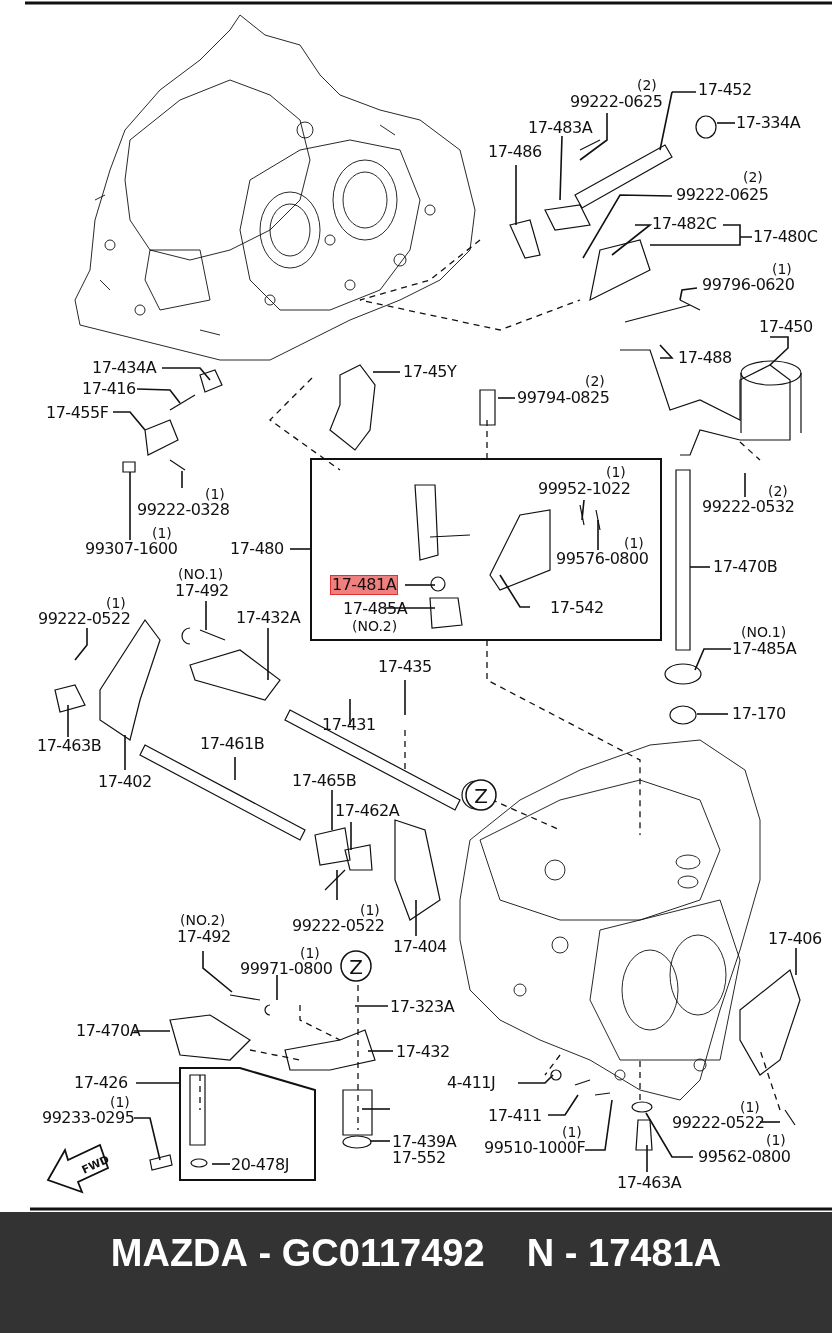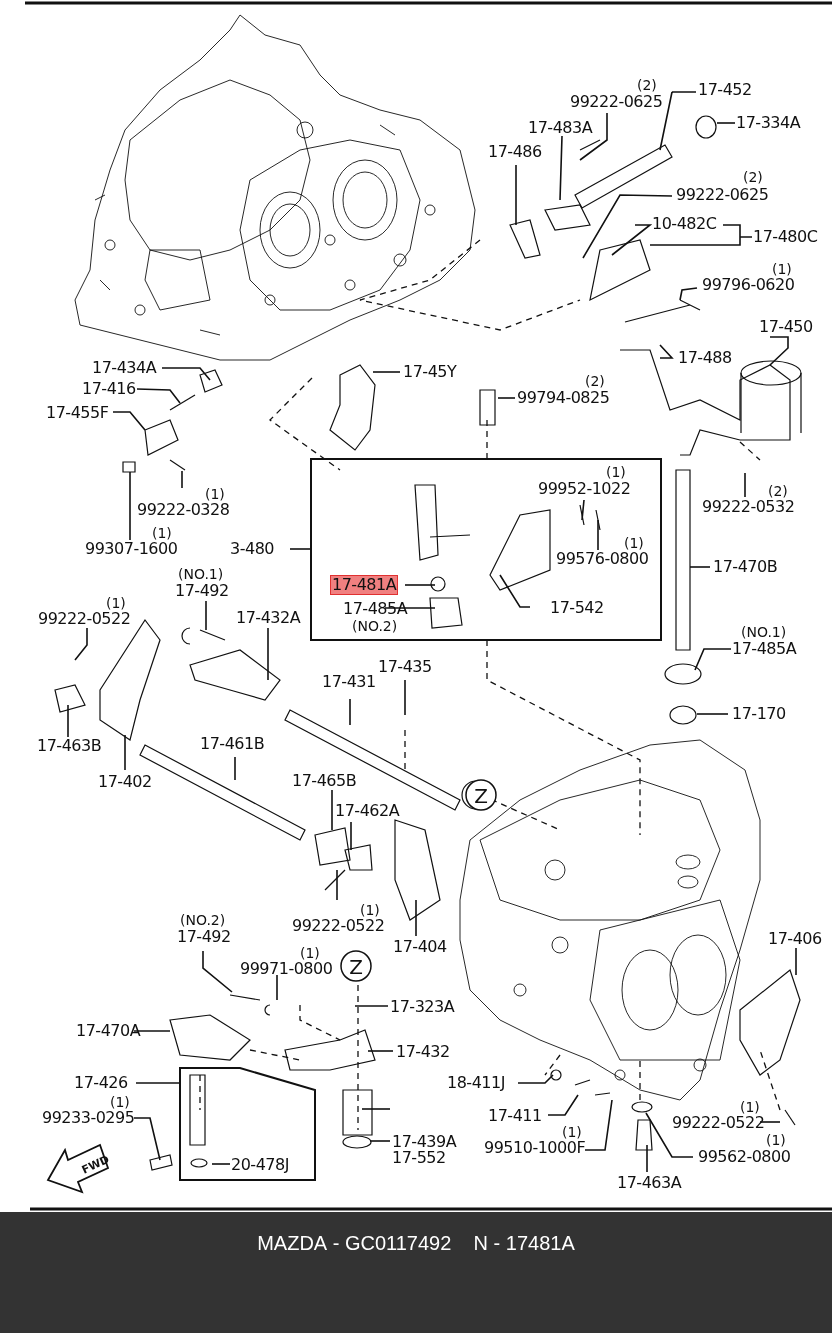--- a/index.html
+++ b/index.html
@@ -3,21 +3,21 @@
 <meta charset="utf-8">
 <style>
   html,body{margin:0;padding:0;background:#fff;}
   body{width:832px;height:1333px;position:relative;overflow:hidden;font-family:"DejaVu Sans",sans-serif;}
   #diagram{position:absolute;left:0;top:0;width:832px;height:1212px;background:#fff;}
   #diagram svg{position:absolute;left:0;top:0;}
   .lbl{position:absolute;font-family:"DejaVu Sans",sans-serif;font-size:16px;color:#111;white-space:nowrap;line-height:18px;letter-spacing:-0.5px;}
   .qty{position:absolute;font-family:"DejaVu Sans",sans-serif;font-size:14px;color:#111;white-space:nowrap;line-height:14px;}
   .hl{background:#f08080;border:1px solid #e03030;padding:0 1px;}
   #footer{position:absolute;left:0;top:1212px;width:832px;height:121px;background:#333333;}
-  #footer-title{position:absolute;left:0;right:0;top:20px;text-align:center;color:#fff;font-family:"Liberation Sans",sans-serif;font-size:20px;letter-spacing:0px;}
+  #footer-title{position:absolute;left:0;right:0;top:20px;text-align:center;color:#fff;font-family:"Liberation Sans",sans-serif;font-size:38px;letter-spacing:0px;font-weight:bold;}
   #footer-title span{display:inline-block;}
 </style>
 </head>
 <body>
 
 <div id="diagram">
 <svg width="832" height="1212" viewBox="0 0 832 1212">
   <g fill="none" stroke="#111" stroke-width="1">
 
     <line x1="25" y1="3" x2="832" y2="3" stroke-width="3"></line>
@@ -210,76 +210,76 @@
 </svg>
 
 <span class="qty" style="left:637px;top:78px">(2)</span>
 <span class="lbl" style="left:570px;top:93px">99222-0625</span>
 <span class="lbl" style="left:698px;top:81px">17-452</span>
 <span class="lbl" style="left:528px;top:119px">17-483A</span>
 <span class="lbl" style="left:736px;top:114px">17-334A</span>
 <span class="lbl" style="left:488px;top:143px">17-486</span>
 <span class="qty" style="left:743px;top:170px">(2)</span>
 <span class="lbl" style="left:676px;top:186px">99222-0625</span>
-<span class="lbl" style="left:652px;top:215px">10-482C</span>
+<span class="lbl" style="left:652px;top:215px">17-482C</span>
 <span class="lbl" style="left:753px;top:228px">17-480C</span>
 <span class="qty" style="left:772px;top:262px">(1)</span>
 <span class="lbl" style="left:702px;top:276px">99796-0620</span>
 <span class="lbl" style="left:759px;top:318px">17-450</span>
 <span class="lbl" style="left:678px;top:349px">17-488</span>
 <span class="lbl" style="left:92px;top:359px">17-434A</span>
 <span class="lbl" style="left:403px;top:363px">17-45Y</span>
 <span class="lbl" style="left:82px;top:380px">17-416</span>
 <span class="qty" style="left:585px;top:374px">(2)</span>
 <span class="lbl" style="left:517px;top:389px">99794-0825</span>
 <span class="lbl" style="left:46px;top:404px">17-455F</span>
 <span class="qty" style="left:768px;top:484px">(2)</span>
 <span class="lbl" style="left:702px;top:498px">99222-0532</span>
 <span class="qty" style="left:205px;top:487px">(1)</span>
 <span class="lbl" style="left:137px;top:501px">99222-0328</span>
 <span class="qty" style="left:606px;top:465px">(1)</span>
 <span class="lbl" style="left:538px;top:480px">99952-1022</span>
 <span class="qty" style="left:152px;top:526px">(1)</span>
 <span class="lbl" style="left:85px;top:540px">99307-1600</span>
-<span class="lbl" style="left:230px;top:540px">3-480</span>
+<span class="lbl" style="left:230px;top:540px">17-480</span>
 <span class="qty" style="left:624px;top:536px">(1)</span>
 <span class="lbl" style="left:556px;top:550px">99576-0800</span>
 <span class="lbl" style="left:713px;top:558px">17-470B</span>
 <span class="lbl hl" style="left:330px;top:575px">17-481A</span>
 <span class="lbl" style="left:343px;top:600px">17-485A</span>
 <span class="qty" style="left:352px;top:619px">(NO.2)</span>
 <span class="lbl" style="left:550px;top:599px">17-542</span>
 <span class="qty" style="left:178px;top:567px">(NO.1)</span>
 <span class="lbl" style="left:175px;top:582px">17-492</span>
 <span class="qty" style="left:106px;top:596px">(1)</span>
 <span class="lbl" style="left:38px;top:610px">99222-0522</span>
 <span class="lbl" style="left:236px;top:609px">17-432A</span>
 <span class="qty" style="left:741px;top:625px">(NO.1)</span>
 <span class="lbl" style="left:732px;top:640px">17-485A</span>
 <span class="lbl" style="left:378px;top:658px">17-435</span>
-<span class="lbl" style="left:322px;top:673px">17-431</span>
+<span class="lbl" style="left:322px;top:716px">17-431</span>
 <span class="lbl" style="left:732px;top:705px">17-170</span>
 <span class="lbl" style="left:37px;top:737px">17-463B</span>
 <span class="lbl" style="left:200px;top:735px">17-461B</span>
 <span class="lbl" style="left:98px;top:773px">17-402</span>
 <span class="lbl" style="left:292px;top:772px">17-465B</span>
 <span class="lbl" style="left:335px;top:802px">17-462A</span>
 <span class="qty" style="left:360px;top:903px">(1)</span>
 <span class="lbl" style="left:292px;top:917px">99222-0522</span>
 <span class="lbl" style="left:393px;top:938px">17-404</span>
 <span class="qty" style="left:180px;top:913px">(NO.2)</span>
 <span class="lbl" style="left:177px;top:928px">17-492</span>
 <span class="qty" style="left:300px;top:946px">(1)</span>
 <span class="lbl" style="left:240px;top:960px">99971-0800</span>
 <span class="lbl" style="left:768px;top:930px">17-406</span>
 <span class="lbl" style="left:390px;top:998px">17-323A</span>
 <span class="lbl" style="left:76px;top:1022px">17-470A</span>
 <span class="lbl" style="left:396px;top:1043px">17-432</span>
 <span class="lbl" style="left:74px;top:1074px">17-426</span>
-<span class="lbl" style="left:447px;top:1074px">18-411J</span>
+<span class="lbl" style="left:447px;top:1074px">4-411J</span>
 <span class="qty" style="left:110px;top:1095px">(1)</span>
 <span class="lbl" style="left:42px;top:1109px">99233-0295</span>
 <span class="lbl" style="left:392px;top:1149px">17-552</span>
 <span class="lbl" style="left:488px;top:1107px">17-411</span>
 <span class="qty" style="left:740px;top:1100px">(1)</span>
 <span class="lbl" style="left:672px;top:1114px">99222-0522</span>
 <span class="qty" style="left:562px;top:1125px">(1)</span>
 <span class="lbl" style="left:484px;top:1139px">99510-1000F</span>
 <span class="lbl" style="left:392px;top:1133px">17-439A</span>
 <span class="qty" style="left:766px;top:1133px">(1)</span>

